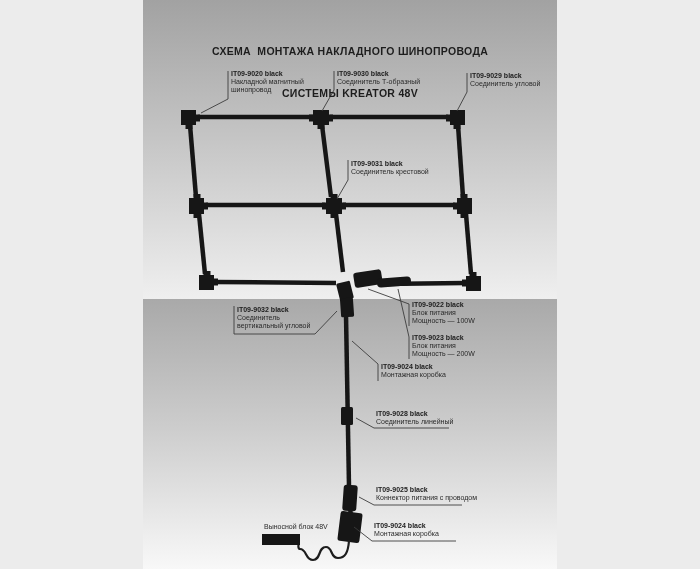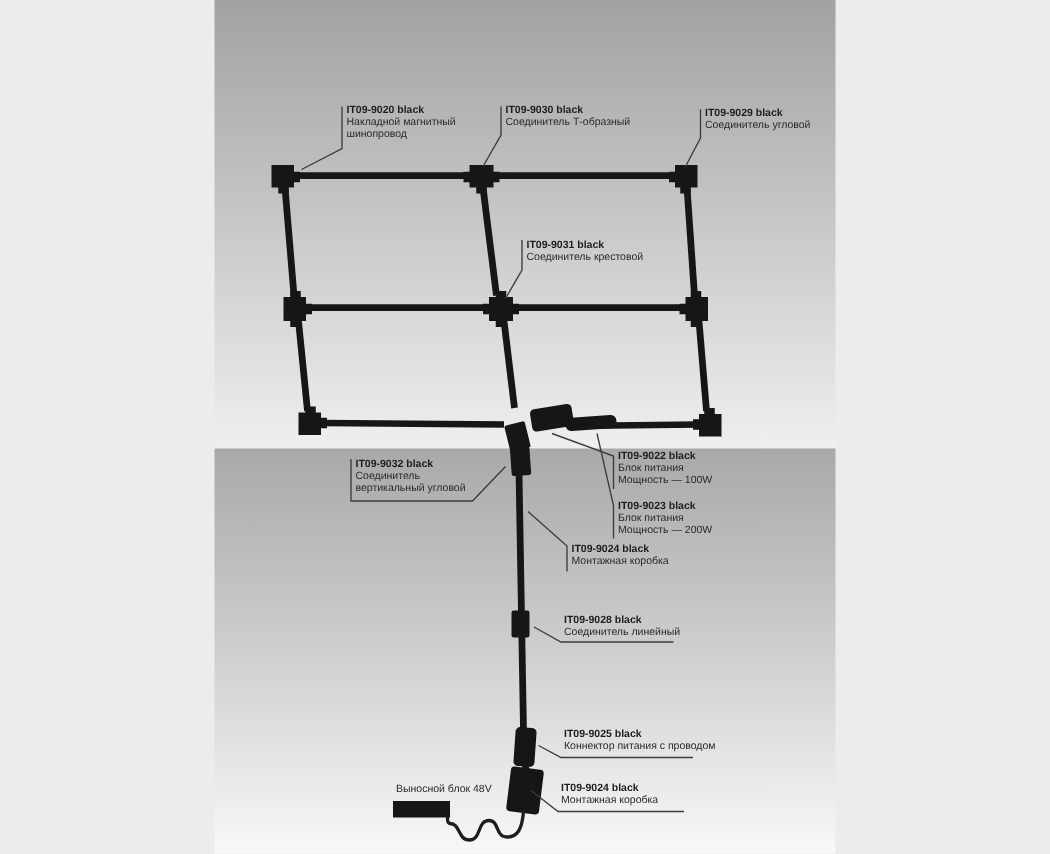--- a/index.html
+++ b/index.html
@@ -136,20 +136,22 @@
       <polyline class="leader" points="368,289 409,304 409,326"></polyline>
       <polyline class="leader" points="398,289 409,337 409,359"></polyline>
       <polyline class="leader" points="352,341 378,364 378,381"></polyline>
       <polyline class="leader" points="356,418 374,428 449,428"></polyline>
       <polyline class="leader" points="359,497 374,505 462,505"></polyline>
       <polyline class="leader" points="354,527 372,541 456,541"></polyline>
     </g>
   </svg>
 
   <div class="title">
+    <div>СХЕМА  МОНТАЖА НАКЛАДНОГО ШИНОПРОВОДА</div>
+    <div>СИСТЕМЫ KREATOR 48V</div>
   </div>
 
   <div class="lbl" style="left:231px;top:70px">
     <div class="code">IT09-9020 black</div>
     <div class="desc">Накладной магнитный</div>
     <div class="desc">шинопровод</div>
   </div>
 
   <div class="lbl" style="left:337px;top:70px">
     <div class="code">IT09-9030 black</div>

